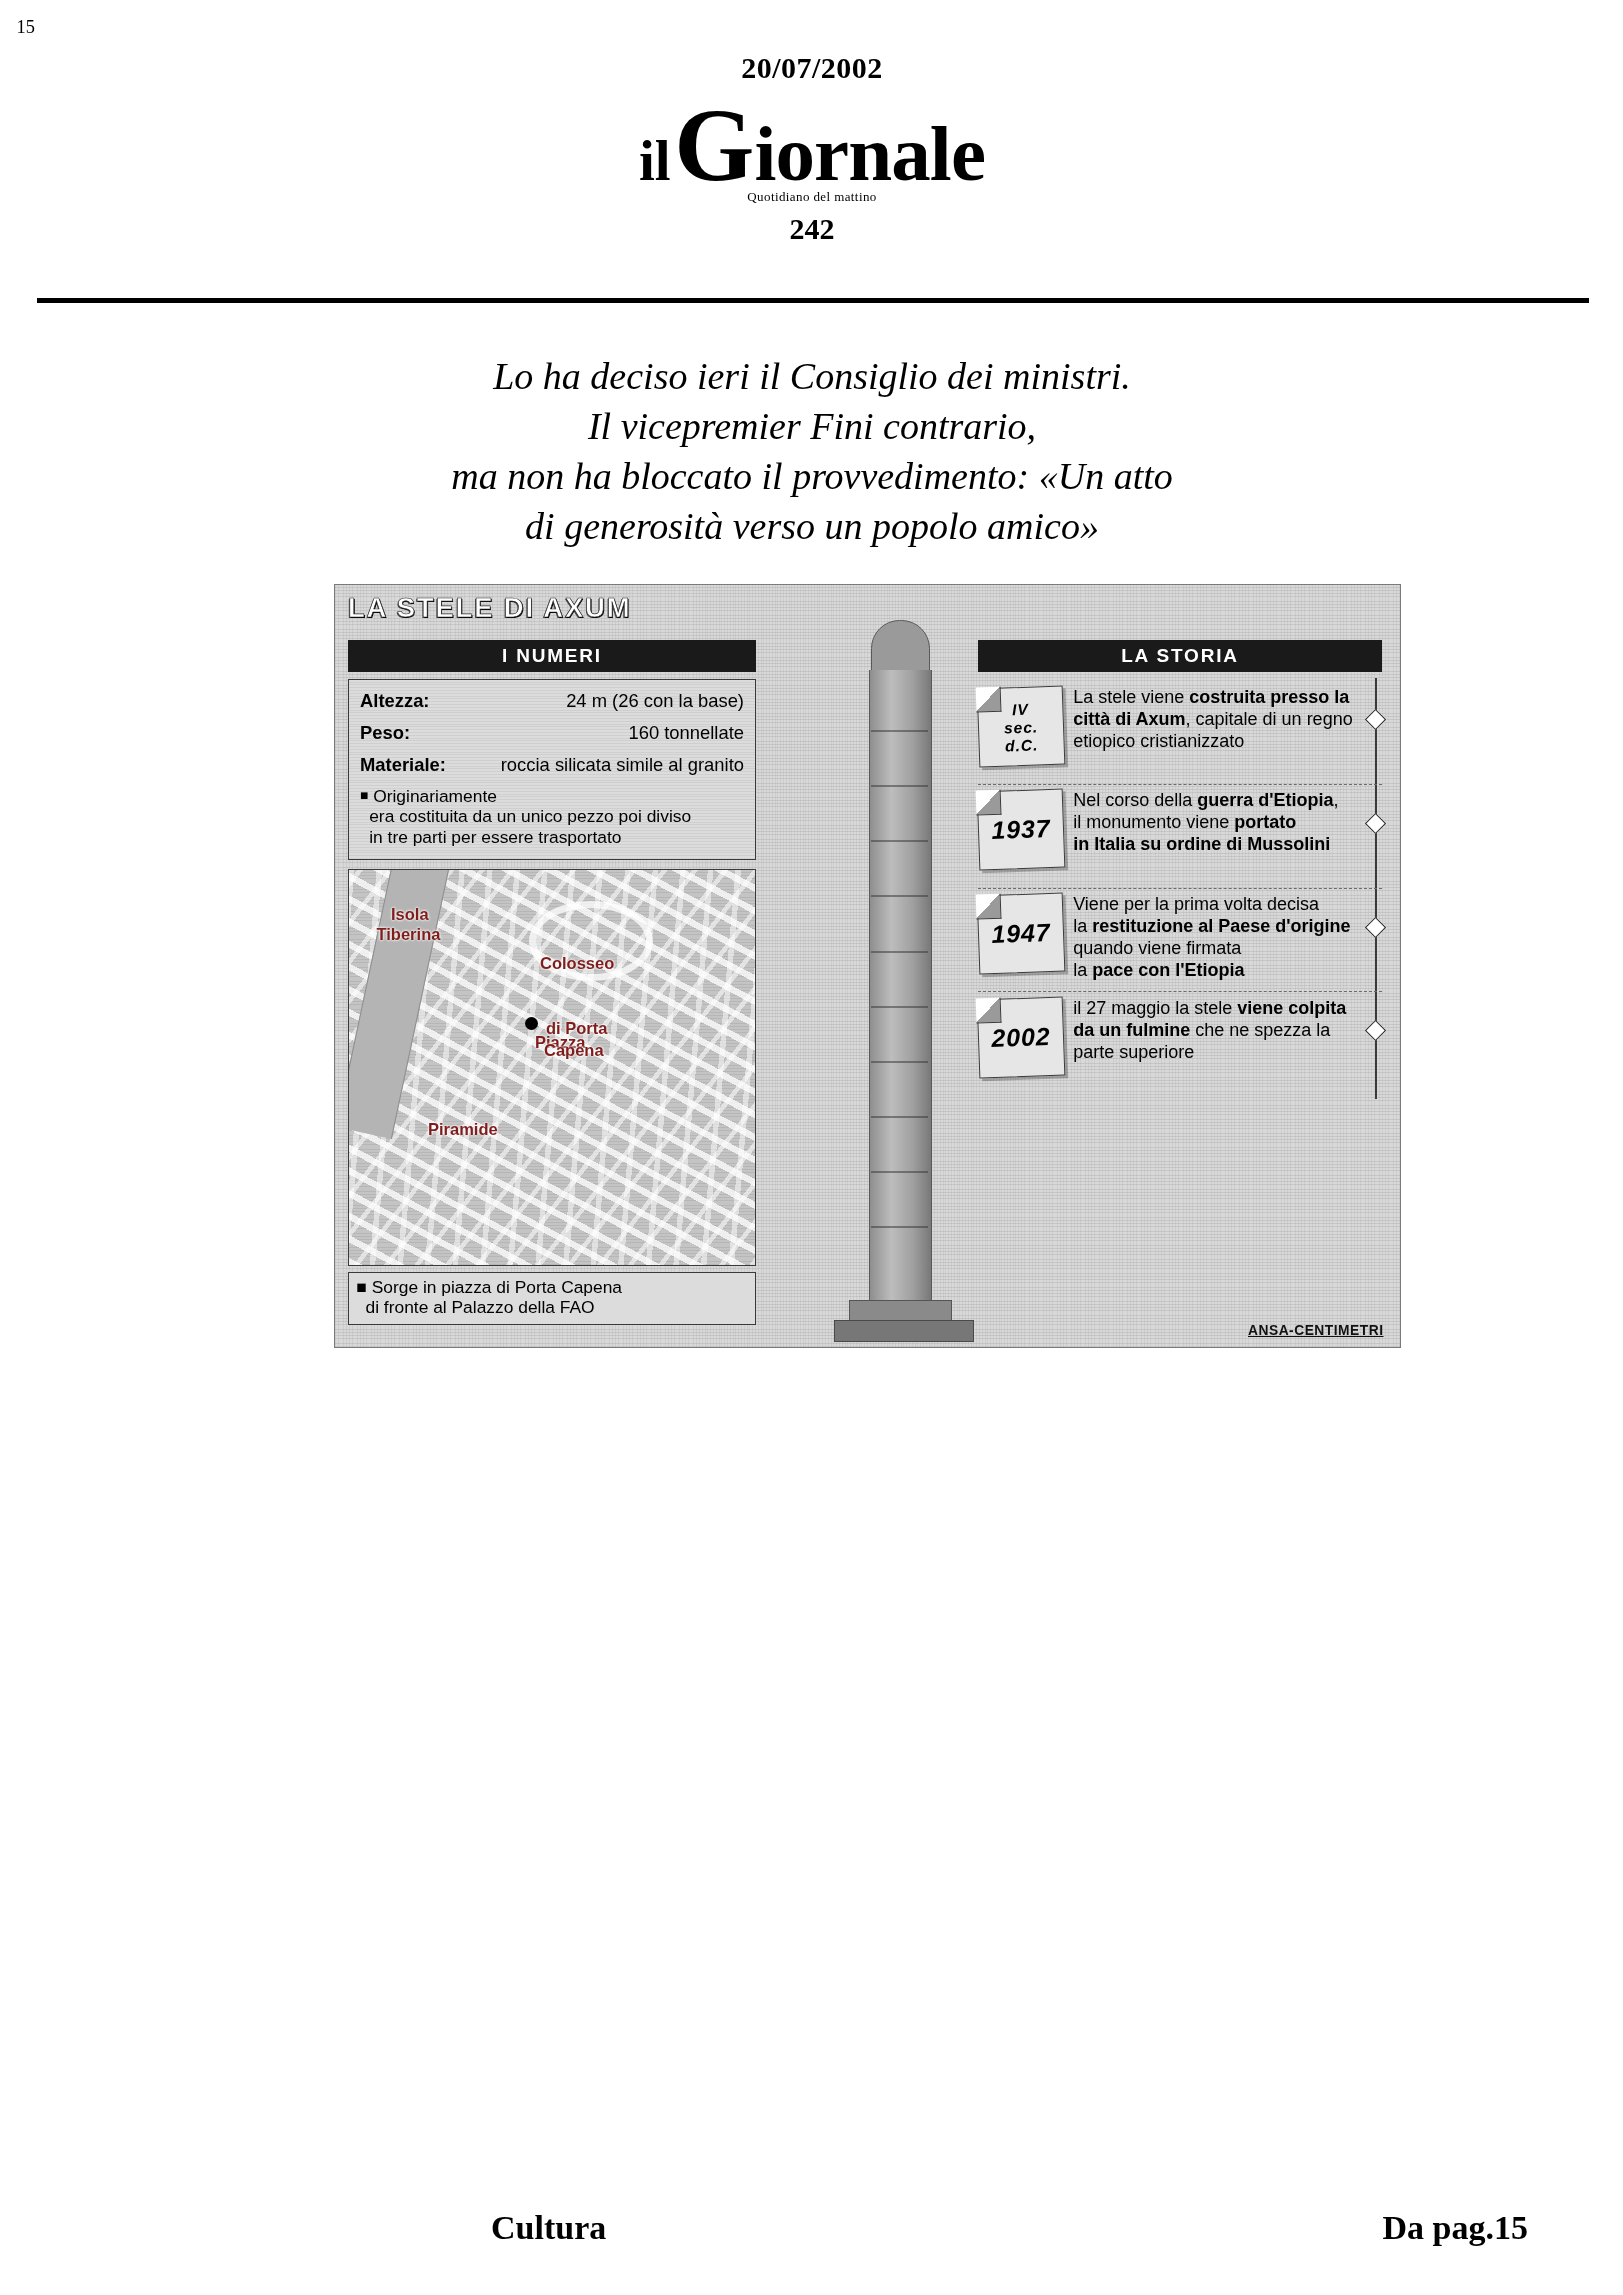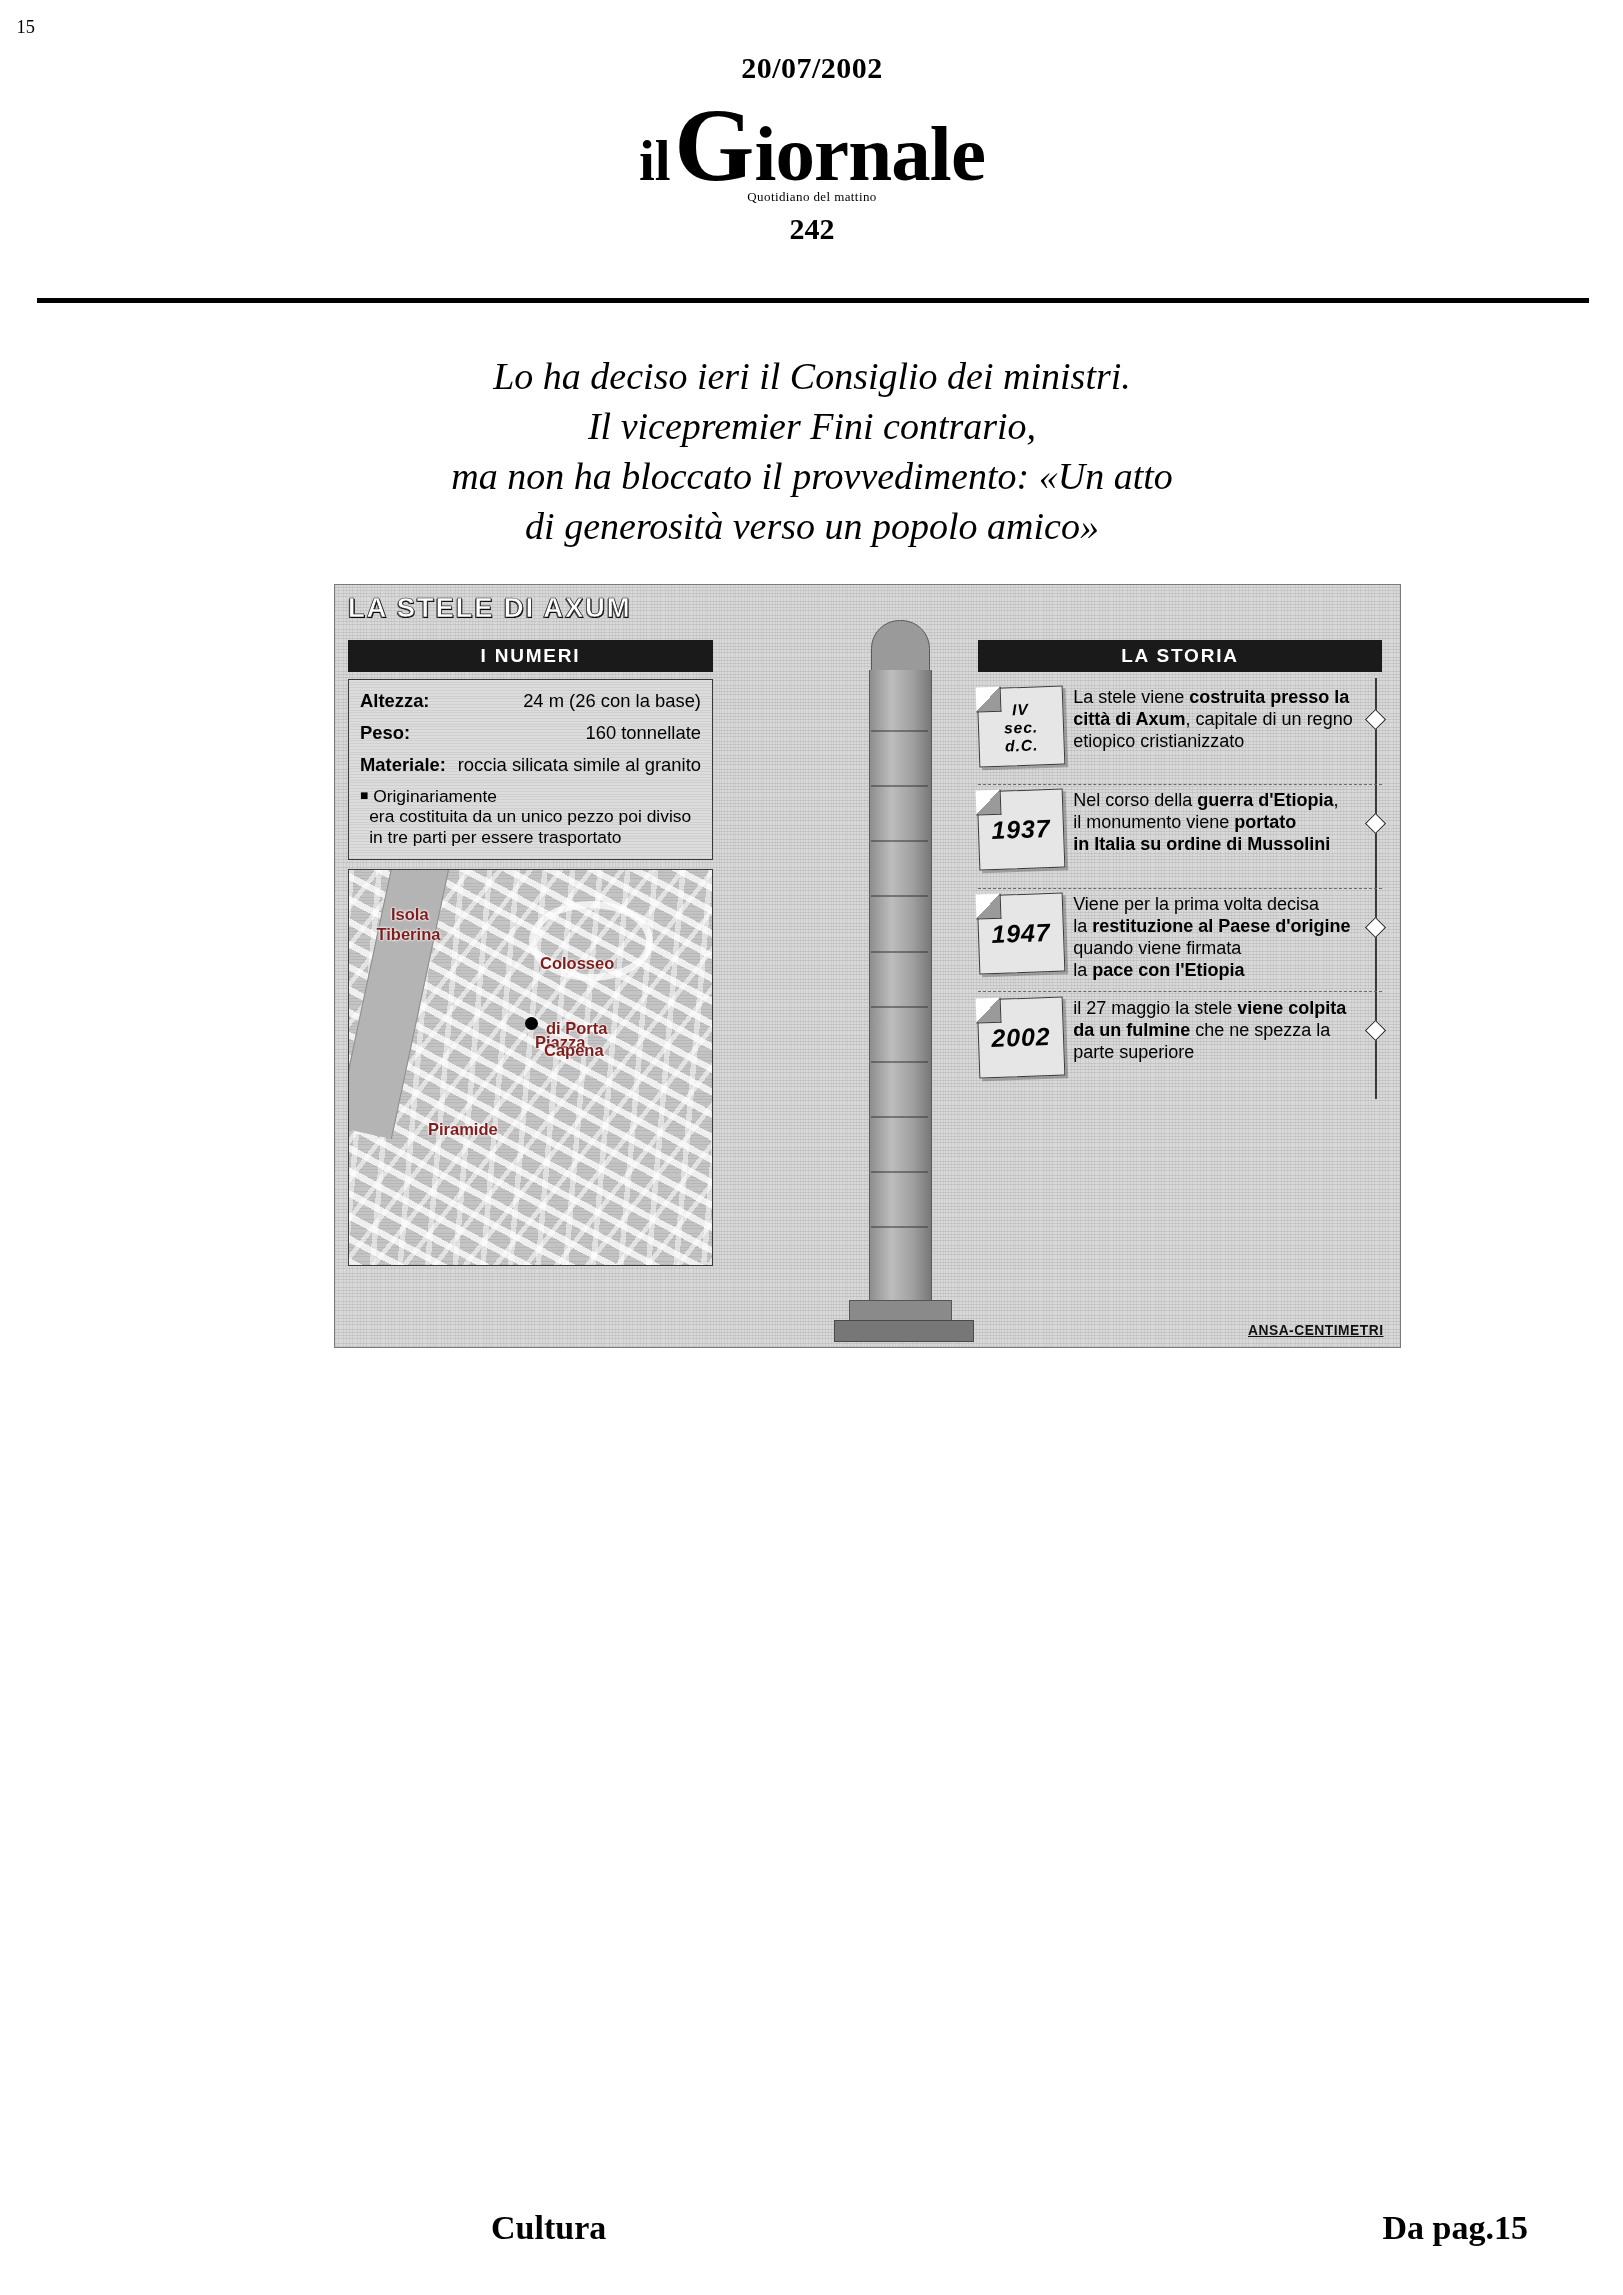--- a/index.html
+++ b/index.html
@@ -127,21 +127,21 @@
     color: #ffffff;
     text-shadow: 0.9px 0.9px 0 #000, -0.9px 0.9px 0 #444;
     -webkit-text-stroke: 0.6px #2a2a2a;
   }
 
   
   .panel-left {
     position: absolute;
     left: 13px;
     top: 55px;
-    width: 365px;
+    width: 408px;
     height: 684px;
   }
   .panel-header {
     background: #1a1a1a;
     color: #fff;
     text-align: center;
     font-size: 19px;
     font-weight: bold;
     letter-spacing: 1.8px;
     padding: 4.6px 0 5.5px 0;
@@ -460,20 +460,25 @@
       <div class="map-label" style="left:42px; top:35px;">Isola</div>
       <div class="map-label" style="left:27.5px; top:55px;text-align:center;">Tiberina</div>
       <div class="map-label" style="left:191px; top:84px;">Colosseo</div>
       <div class="map-label" style="left:186px; top:127px;margin-top:36px;">Piazza</div>
       <div class="map-label" style="left:197px; top:149px;">di Porta</div>
       <div class="map-label" style="left:195px; top:171px;">Capena</div>
       <div class="map-dot" style="left:176px; top:147px;"></div>
       <div class="map-label" style="left:79px; top:250px;">Piramide</div>
     </div>
 
+    <div class="map-caption">
+      <span class="bullet">■</span>
+      <span>Sorge in piazza di Porta Capena</span>
+      <span class="line2">di fronte al Palazzo della FAO</span>
+    </div>
   </div>
 
   <div class="stele">
     <div class="stele-top"></div>
     <div class="stele-shaft"></div>
     <div class="stele-rung" style="top:110px;"></div>
     <div class="stele-rung" style="top:165px;"></div>
     <div class="stele-rung" style="top:220px;"></div>
     <div class="stele-rung" style="top:275px;"></div>
     <div class="stele-rung" style="top:331px;"></div>

